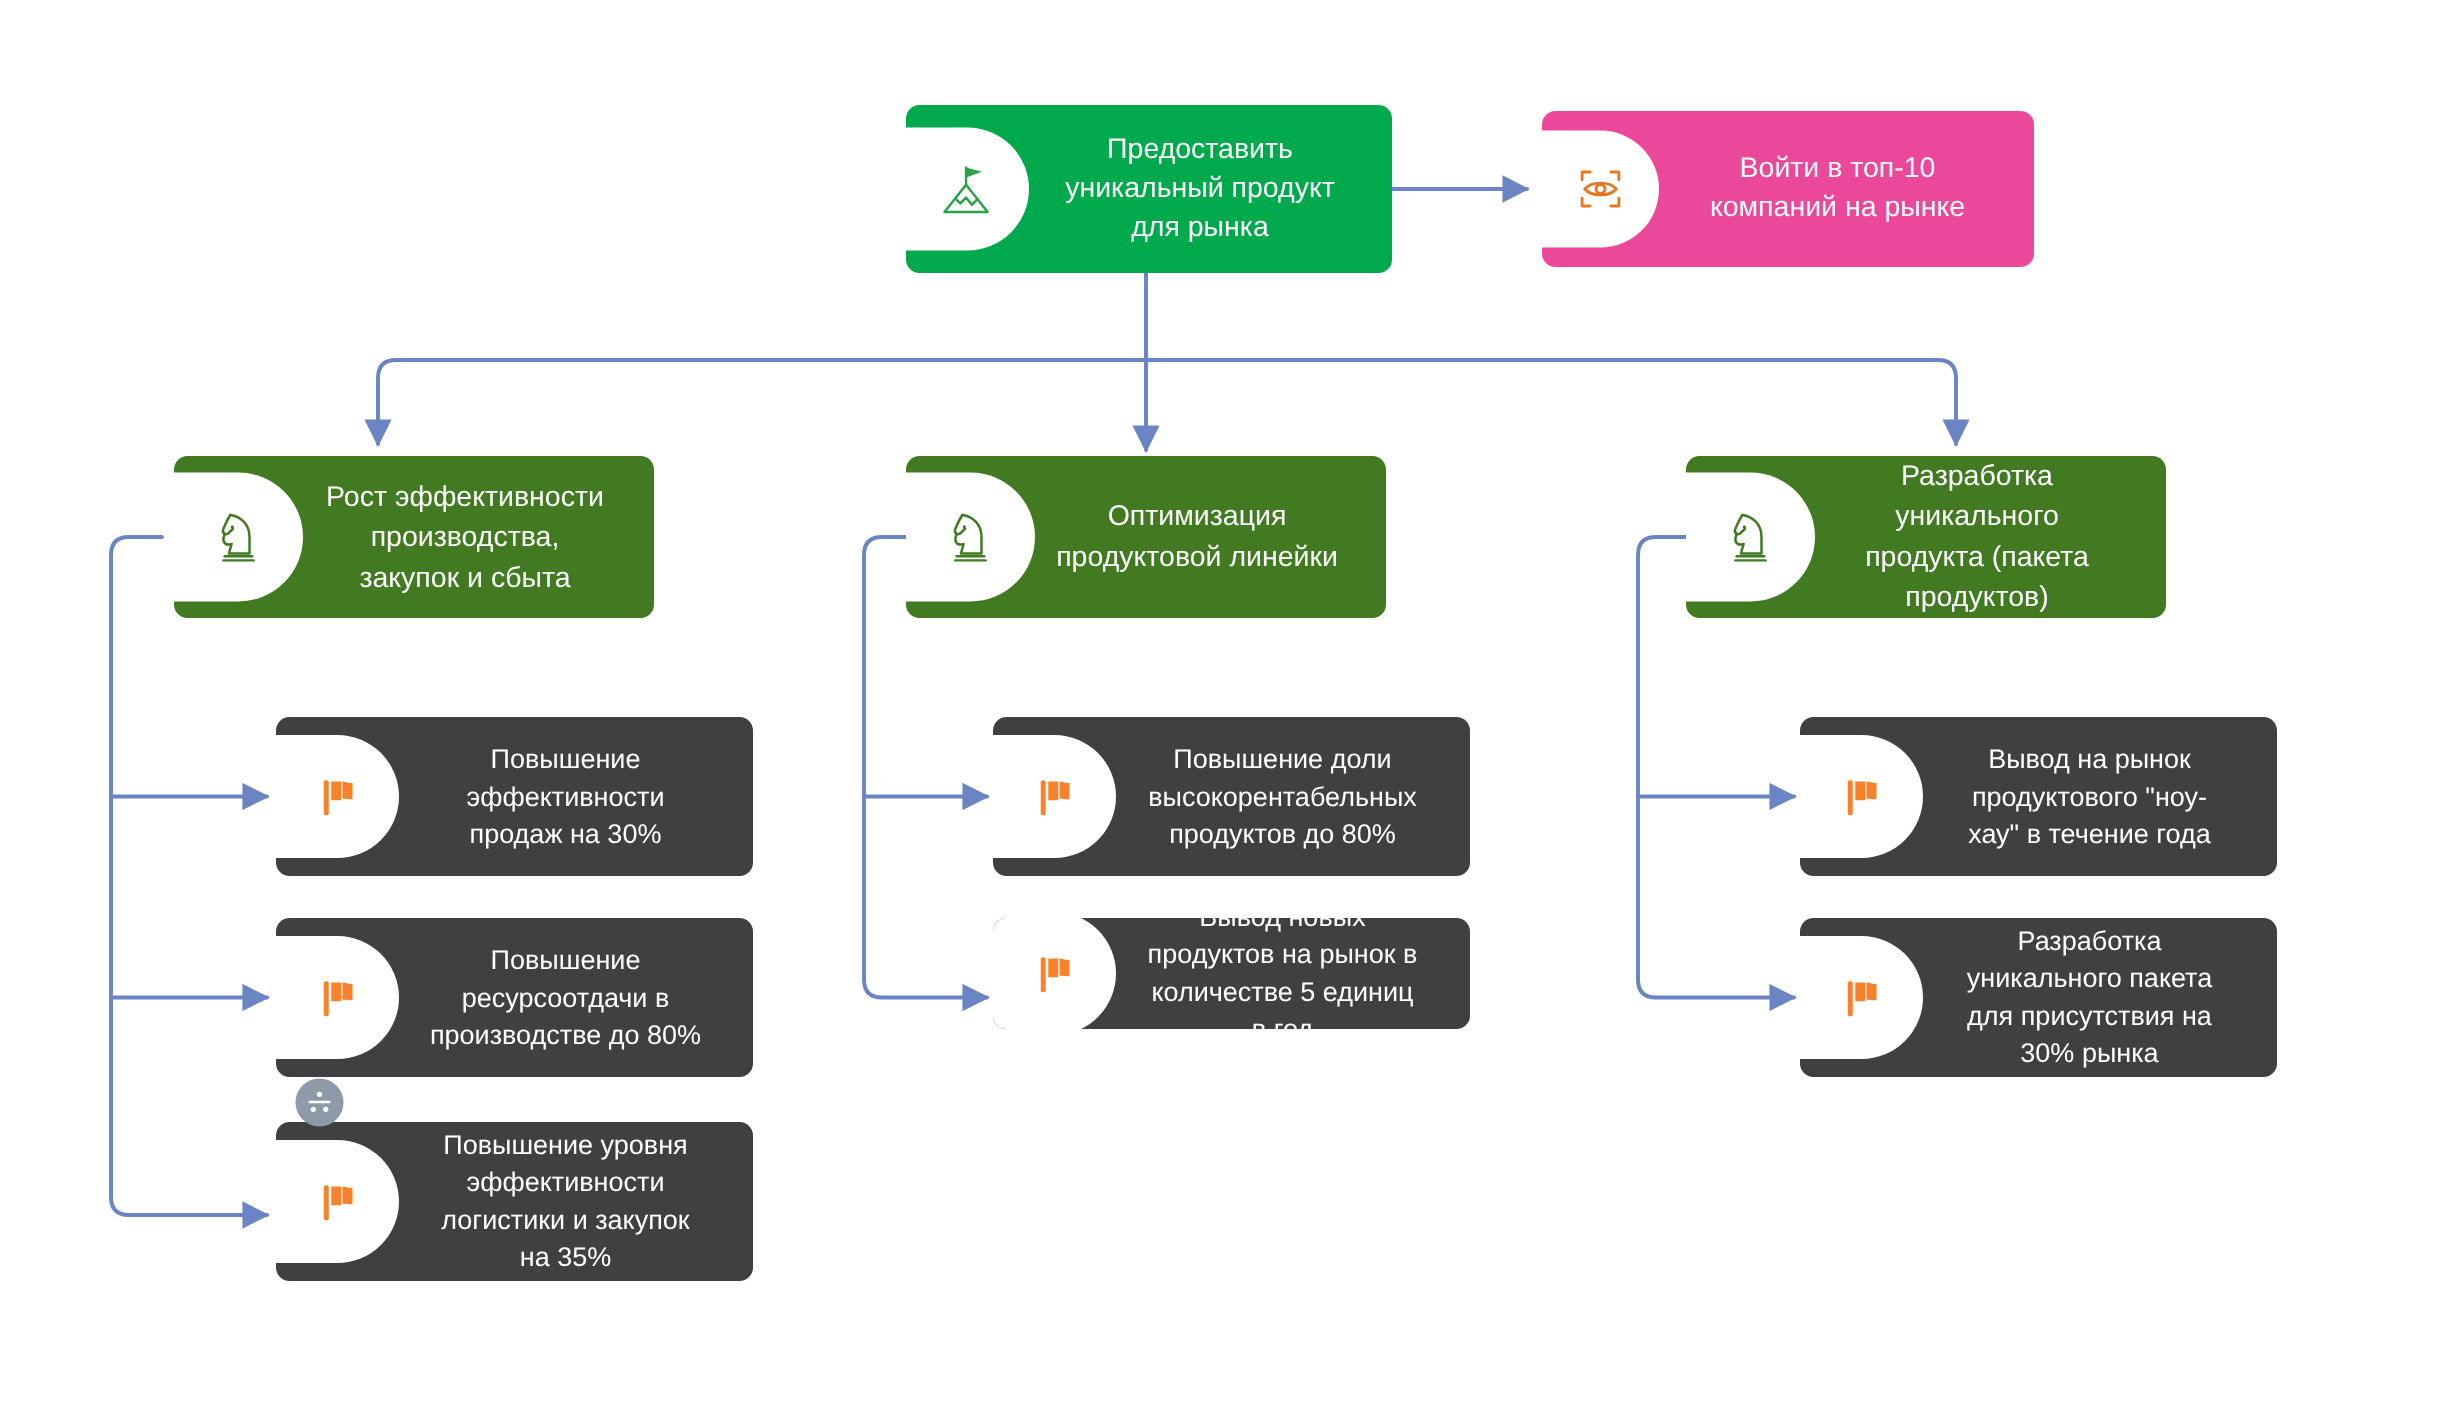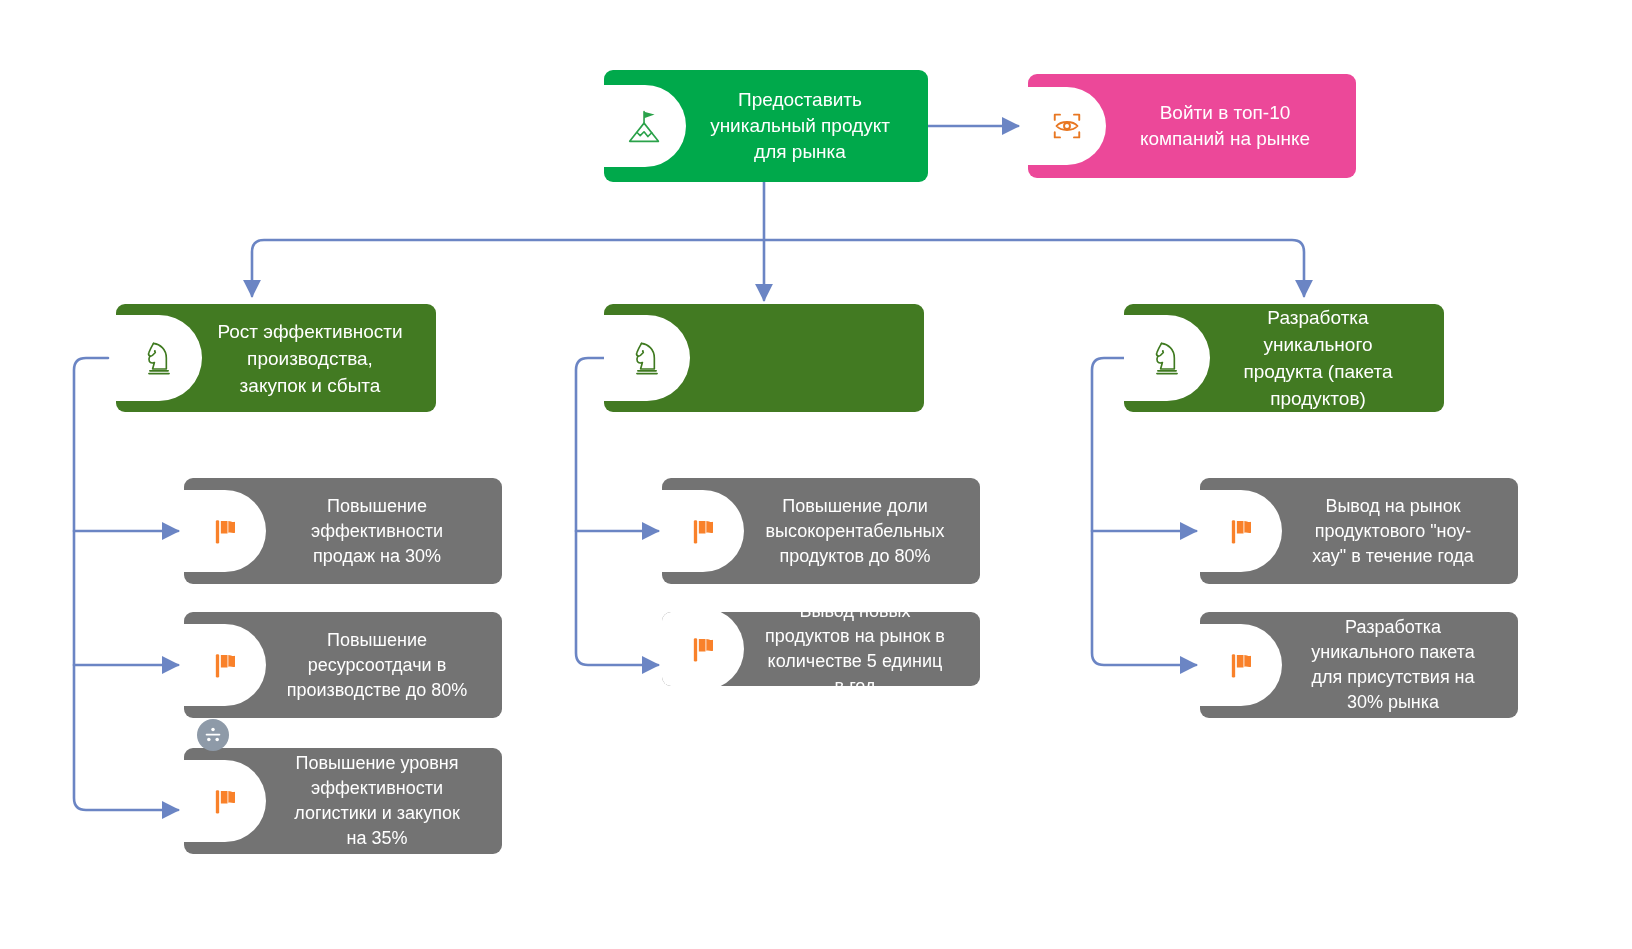--- a/index.html
+++ b/index.html
@@ -91,21 +91,21 @@
   .goal .icon-pad { width: 86px; height: 86px; }
   .goal .label {
     width: 240px;
     font-size: 19px;
     line-height: 27px;
     padding-right: 12px;
   }
 
   
   .task {
-    background: #737373;
+    background: #404040;
   }
   .task .icon-pad { width: 82px; height: 82px; }
   .task .label {
     width: 238px;
     font-size: 18px;
     line-height: 25px;
     padding-right: 12px;
   }
 
   
@@ -221,20 +221,22 @@
   <div class="node goal" style="left:604px; top:304px; width:320px; height:108px;">
     <div class="icon-pad">
       <svg width="44" height="44" viewBox="0 0 48 48" fill="none" stroke="#3f7a20" stroke-width="1.8" stroke-linecap="round" stroke-linejoin="round">
         <path d="M18 8 C18 8 15 13 13 18 C11.5 21.5 15 23 17 21 L20 18"></path>
         <path d="M18 8 C25 9 32 14 32 24 L32 36 L17 36 L19 29 C13 31 12 26 14 22"></path>
         <circle cx="19.5" cy="16.5" r="1.1" fill="#3f7a20" stroke="none"></circle>
         <path d="M14 38 L34 38"></path>
         <path d="M13 41 L35 41"></path>
       </svg>
     </div>
+    <div class="label">Оптимизация
+продуктовой линейки</div>
   </div>
 
   <div class="node goal" style="left:1124px; top:304px; width:320px; height:108px;">
     <div class="icon-pad">
       <svg width="44" height="44" viewBox="0 0 48 48" fill="none" stroke="#3f7a20" stroke-width="1.8" stroke-linecap="round" stroke-linejoin="round">
         <path d="M18 8 C18 8 15 13 13 18 C11.5 21.5 15 23 17 21 L20 18"></path>
         <path d="M18 8 C25 9 32 14 32 24 L32 36 L17 36 L19 29 C13 31 12 26 14 22"></path>
         <circle cx="19.5" cy="16.5" r="1.1" fill="#3f7a20" stroke="none"></circle>
         <path d="M14 38 L34 38"></path>
         <path d="M13 41 L35 41"></path>

